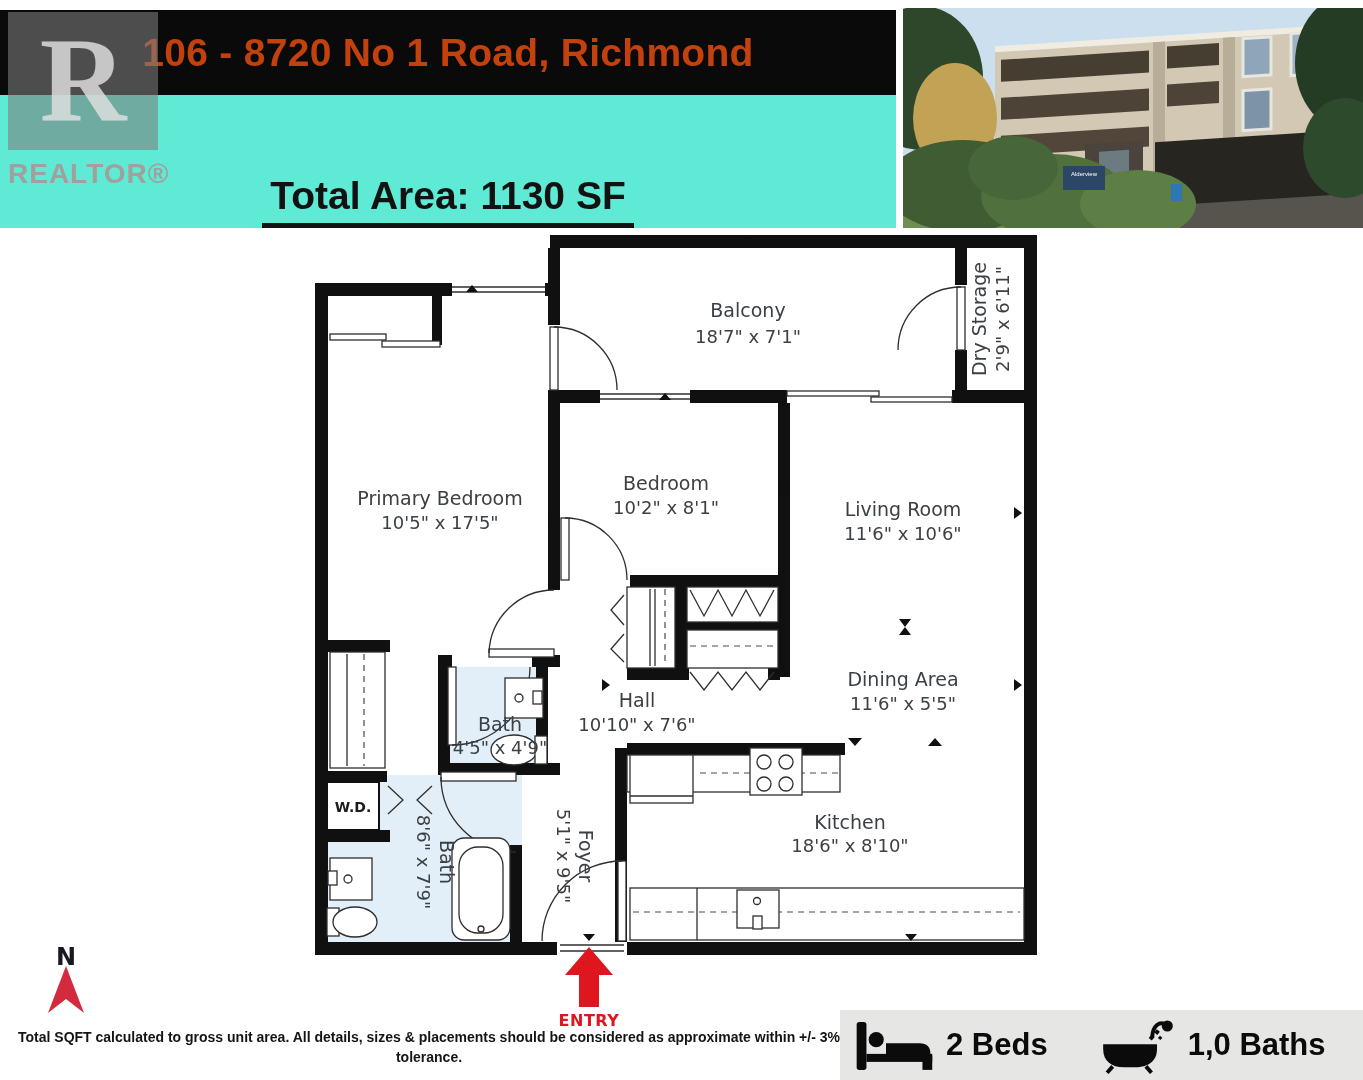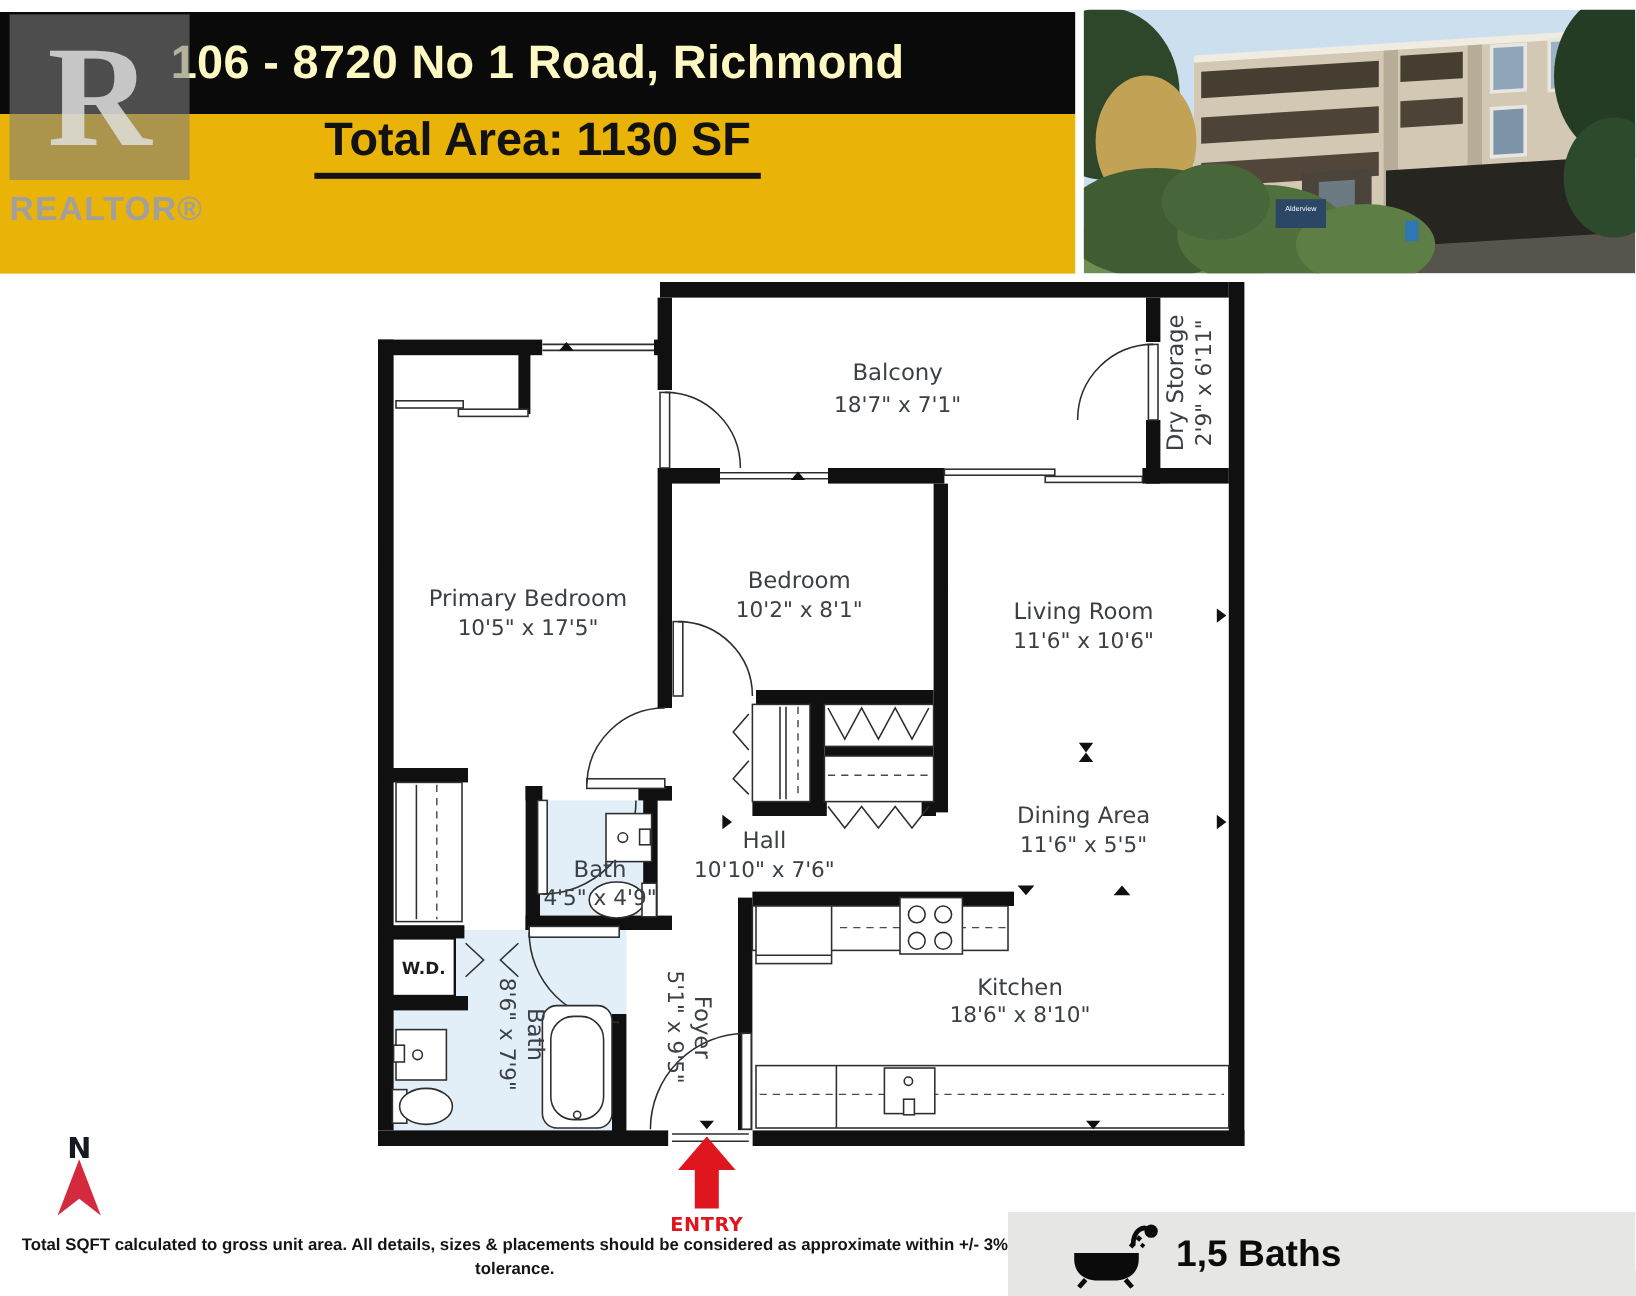--- a/index.html
+++ b/index.html
@@ -2,24 +2,24 @@
 <html><head>
 <meta charset="utf-8">
 <style>
   html,body{margin:0;padding:0;background:#fff;}
   .canvas{position:relative;width:1363px;height:1080px;background:#ffffff;overflow:hidden;
           font-family:"Liberation Sans",sans-serif;}
 
   
   .addressbar{position:absolute;left:0;top:10px;width:896px;height:85px;background:#0a0a0a;
               display:flex;align-items:center;justify-content:center;}
-  .addressbar .address{color:#fef9c3;font-size:39px;font-weight:700;letter-spacing:.3px;margin:0;
+  .addressbar .address{color:#c2410c;font-size:39px;font-weight:700;letter-spacing:.3px;margin:0;
                        font-family:"Liberation Sans",sans-serif;}
-  .subheader{position:absolute;left:0;top:95px;width:896px;height:133px;background:#eab308;
-             display:flex;align-items:flex-start;justify-content:center;}
+  .subheader{position:absolute;left:0;top:95px;width:896px;height:133px;background:#5eead4;
+             display:flex;align-items:flex-end;justify-content:center;}
   .total-area{font-size:39px;font-weight:800;color:#121212;border-bottom:5px solid #121212;
               padding:0 8px 5px 8px;}
 
   
   .logo{position:absolute;left:8px;top:12px;width:152px;z-index:6;}
   .logo-box{width:150px;height:138px;background:rgba(125,125,125,.58);
             display:flex;align-items:center;justify-content:center;}
   .logo-r{font-family:"Liberation Serif",serif;font-size:120px;font-weight:700;
           color:rgba(225,225,225,.82);line-height:.95;}
   .logo-text{margin-top:8px;font-size:28px;color:#a2a09d;letter-spacing:1px;font-weight:700;}
@@ -311,28 +311,38 @@
       <polygon points="589,947 613,975 599,975 599,1007 579,1007 579,975 565,975" fill="#e0161f"></polygon>
       <text x="589" y="1026" text-anchor="middle" font-size="16" font-weight="bold" fill="#e0161f" letter-spacing="0.5" font-family="DejaVu Sans, sans-serif">ENTRY</text>
     </g>
   </svg>
 
   <div class="disclaimer">
     <div>Total SQFT calculated to gross unit area. All details, sizes &amp; placements should be considered as approximate within +/- 3% tolerance.</div>
   </div>
 
   <div class="stats">
+    <div class="stat-group bed-group">
+      <svg class="stat-icon" width="80" height="54" viewBox="0 0 90 60">
+        <rect x="3" y="4" width="11" height="54" rx="3" fill="#0b0b0b"></rect>
+        <circle cx="25" cy="24" r="8.5" fill="#0b0b0b"></circle>
+        <path d="M36 28 h38 q12 0 12 12 v2 H36 Z" fill="#0b0b0b"></path>
+        <rect x="14" y="40" width="74" height="9" fill="#0b0b0b"></rect>
+        <rect x="77" y="42" width="11" height="16" fill="#0b0b0b"></rect>
+      </svg>
+      <div class="stat-label">2 Beds</div>
+    </div>
     <div class="stat-group bath-group">
       <svg class="stat-icon" width="76" height="58" viewBox="0 0 96 70">
         <path d="M4 34 H72 V40 C72 56 60 63 45 63 H30 C15 63 4 56 4 40 Z" fill="#0b0b0b"></path>
         <line x1="16" y1="62" x2="9" y2="70" stroke="#0b0b0b" stroke-width="5"></line>
         <line x1="58" y1="62" x2="65" y2="70" stroke="#0b0b0b" stroke-width="5"></line>
         <path d="M66 26 C66 10 76 4 84 10" stroke="#0b0b0b" stroke-width="5" fill="none"></path>
         <circle cx="85" cy="11" r="7" fill="#0b0b0b"></circle>
         <rect x="70" y="16" width="5" height="5" fill="#0b0b0b" transform="rotate(40 72 18)"></rect>
         <rect x="63" y="23" width="5" height="5" fill="#0b0b0b" transform="rotate(40 65 25)"></rect>
         <rect x="74" y="24" width="4" height="4" fill="#0b0b0b" transform="rotate(40 76 26)"></rect>
       </svg>
-      <div class="stat-label">1,5 Baths</div>
+      <div class="stat-label">1,0 Baths</div>
     </div>
   </div>
 
 </div>
 
 </body></html>

